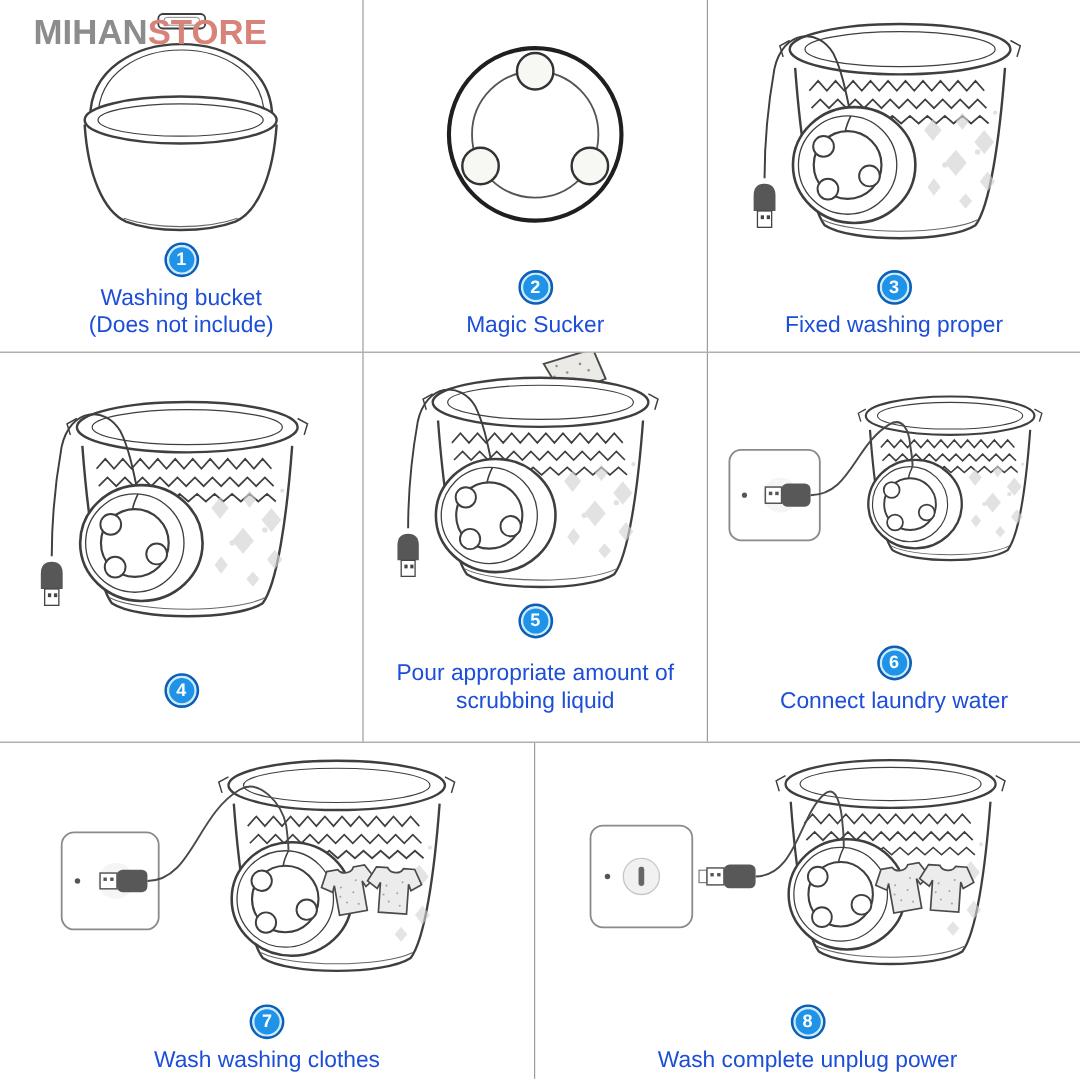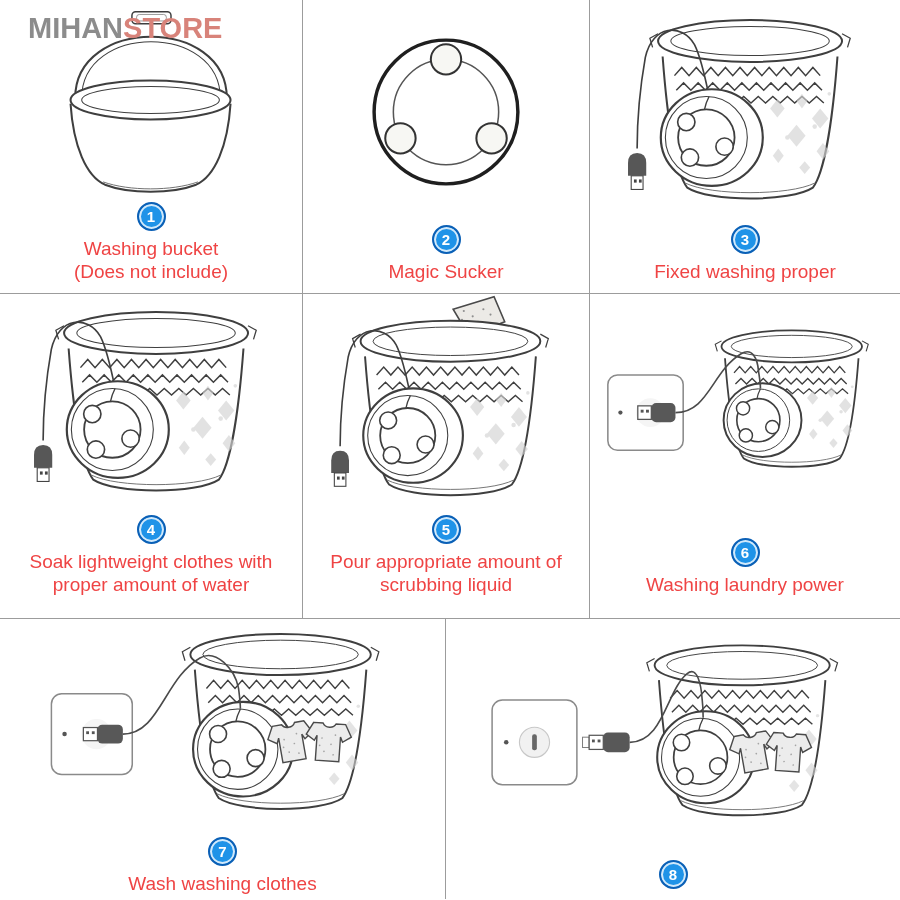--- a/index.html
+++ b/index.html
@@ -26,25 +26,25 @@
   
   .badge{
     width:25px;height:25px;border-radius:50%;
     background:#1f93e8;border:2px solid #0b60b6;
     box-shadow:inset 0 0 0 2px rgba(255,255,255,.8);
     color:#fff;font-size:15px;font-weight:bold;line-height:1;
     display:flex;align-items:center;justify-content:center;
     margin-bottom:6px;flex:0 0 auto;
   }
   .caption{
-    font-size:19px;line-height:1.22;text-align:center;color:#ef4444;
+    font-size:19px;line-height:1.22;text-align:center;color:#1d4ed8;
   }
   .cap-s1{max-width:190px;}
   .cap-s4{max-width:266px;}
-  .cap-s5{max-width:238px;}
+  .cap-s5{max-width:238px;margin-top:12px;}
   
   #logo{
     position:absolute;top:12px;left:28px;z-index:5;
     font-size:29px;font-weight:bold;letter-spacing:0px;white-space:nowrap;text-align:right;
   }
   #logo .p1{color:#8c8c8c;}
   #logo .p2{color:#d8837a;}
   svg{display:block;}
 </style>
 </head>
@@ -190,21 +190,20 @@
               <circle cx="-6" cy="0" r="31" fill="#fff" stroke-width="2"></circle>
               <path d="M-8,-31 C-7,-37 -5,-41 -3,-45" stroke-width="1.5"></path>
               <circle cx="-28" cy="-17" r="9.5" fill="#fff" stroke-width="1.8"></circle>
               <circle cx="-24" cy="22" r="9.5" fill="#fff" stroke-width="1.8"></circle>
               <circle cx="14" cy="10" r="9.5" fill="#fff" stroke-width="1.8"></circle>
             </g>
           </g>
         </svg>
       </div>
       <div class="badge">4</div>
-      <div class="caption cap-s4">Soak lightweight clothes with proper amount of water</div>
     </div>
 
     <div class="cell c-b vline">
       <div class="illo">
         <svg width="250" height="218" viewBox="0 0 280 245">
           <g fill="none" stroke="#4a4a4a">
             <path d="M148,16 L194,2 L206,30 L166,46 Z" fill="#eceae6" stroke-width="1.8"></path>
             <g fill="#8f8f8f" stroke="none">
               <circle cx="160" cy="18" r="1.2"></circle>
                 <circle cx="170" cy="24" r="1.2"></circle>
@@ -309,21 +308,21 @@
               <rect x="39" y="92" width="14" height="14" fill="#fff" stroke="#555" stroke-width="1.3"></rect>
               <rect x="42" y="96" width="3" height="3" fill="#555"></rect>
               <rect x="47.5" y="96" width="3" height="3" fill="#555"></rect>
               <rect x="53" y="89" width="25" height="20" rx="5" fill="#585858"></rect>
             </g>
             <path d="M78,99 C112,99 116,56 146,38 C158,31 163,44 164,56 C165,63 166,68 166,74" stroke="#4a4a4a" stroke-width="1.7"></path>
           </g>
         </svg>
       </div>
       <div class="badge">6</div>
-      <div class="caption">Washing laundry power</div>
+      <div class="caption">Connect laundry water</div>
     </div>
   </div>
 
   <div class="row row-3">
 
     <div class="cell c-d vline">
       <div class="illo">
         <svg width="362" height="212" viewBox="0 0 385 225">
           <g fill="none" stroke="#3f3f3f" transform="translate(116,2) scale(0.95)">
             <path d="M49,51 C54,118 63,178 76,195 C100,211 190,211 214,195 C227,178 236,118 241,51" stroke-width="2.2"></path>
@@ -458,16 +457,17 @@
               <rect x="111" y="107.5" width="15" height="15" fill="#fff" stroke="#555" stroke-width="1.3"></rect>
               <rect x="114" y="112" width="3" height="3" fill="#555"></rect>
               <rect x="120" y="112" width="3" height="3" fill="#555"></rect>
               <rect x="126" y="104.5" width="28" height="21" rx="5" fill="#585858"></rect>
             </g>
             <path d="M154,115 C190,115 193,60 215,42 C226,33 230,55 231,70 C232,78 232,83 232,89" stroke="#4a4a4a" stroke-width="1.7"></path>
           </g>
         </svg>
       </div>
       <div class="badge">8</div>
+      <div class="caption">Wash complete unplug power</div>
     </div>
   </div>
 
 </div>
 
 </body></html>

